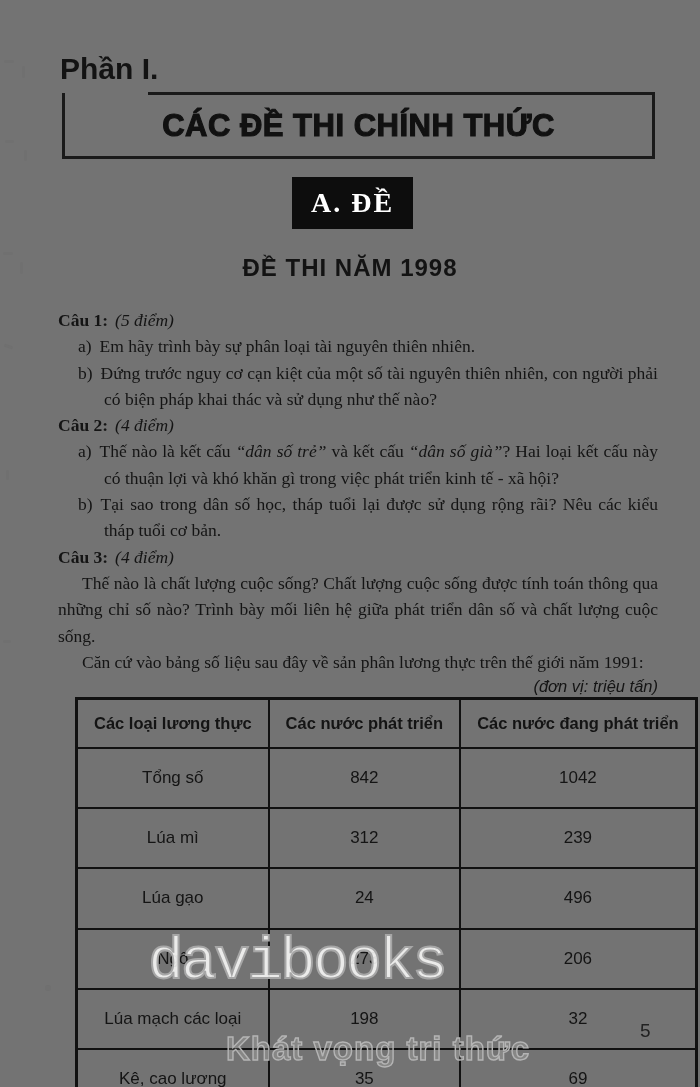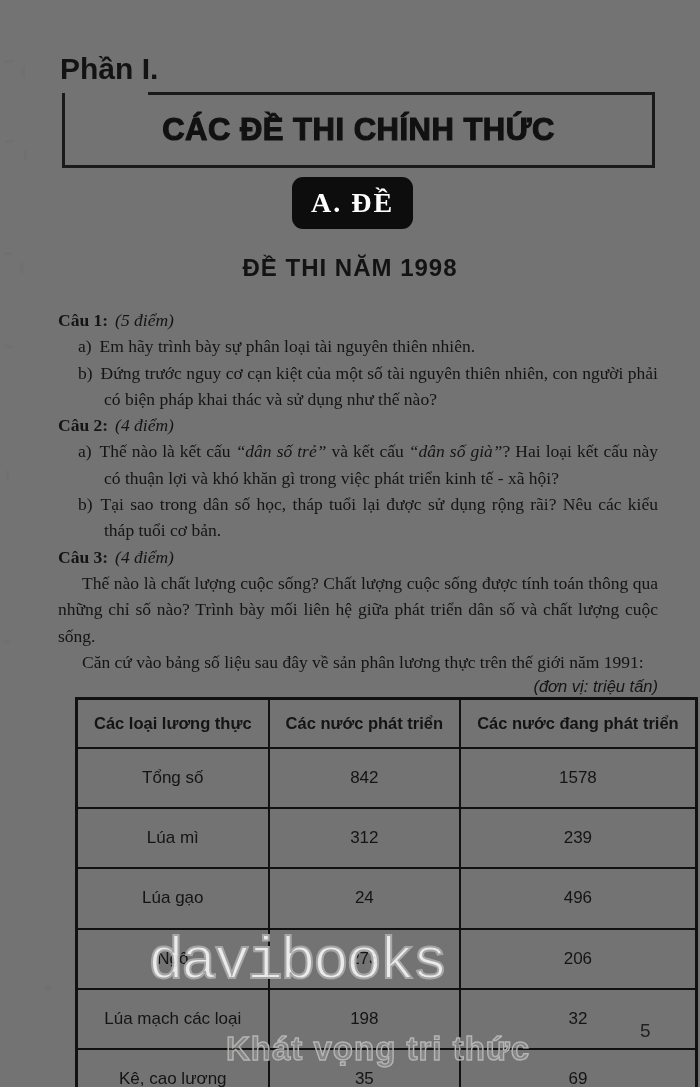--- a/index.html
+++ b/index.html
@@ -31,33 +31,33 @@
   .phan-label {
     position: absolute; left: 60px; top: 52px;
     font-family: "Liberation Sans", "DejaVu Sans", sans-serif;
     font-weight: 700; font-size: 30px; color: #131313;
   }
   .title-topline {
     position: absolute; left: 148px; top: 92px; width: 507px; height: 3px;
     background: #1a1a1a;
   }
   .title-box {
-    position: absolute; left: 62px; top: 93px; width: 593px; height: 75px;
+    position: absolute; left: 62px; top: 93px; width: 593px; height: 66px;
     border: 3px solid #1a1a1a; border-top: none;
     display: flex; align-items: center; justify-content: center;
   }
   .main-title {
     font-family: "Liberation Sans", "DejaVu Sans", sans-serif;
     font-weight: 700; font-size: 31px; letter-spacing: .5px;
     -webkit-text-stroke: 1.1px #111;
     color: #111; padding-top: 2px;
   }
   .badge {
     position: absolute; left: 292px; top: 177px; width: 121px; height: 52px;
-    background: #0d0d0d; border-radius: 11px;
+    background: #0d0d0d; border-radius: 0;
     display: flex; align-items: center; justify-content: center;
     color: #fff; font-family: "Liberation Serif", "DejaVu Serif", serif;
     font-weight: 700; font-size: 28px; letter-spacing: 2px;
   }
   .exam-title {
     position: absolute; left: 0; right: 0; top: 254px;
     text-align: center;
     font-family: "Liberation Sans", "DejaVu Sans", sans-serif;
     font-weight: 700; font-size: 24px; letter-spacing: 1px; color: #131313;
   }
@@ -180,21 +180,21 @@
         <tr>
           <th>Các loại lương thực</th>
           <th>Các nước phát triển</th>
           <th>Các nước đang phát triển</th>
         </tr>
       </thead>
       <tbody>
         <tr>
           <td>Tổng số</td>
           <td>842</td>
-          <td>1578</td>
+          <td>1042</td>
         </tr>
         <tr>
           <td>Lúa mì</td>
           <td>312</td>
           <td>239</td>
         </tr>
         <tr>
           <td>Lúa gạo</td>
           <td>24</td>
           <td>496</td>

